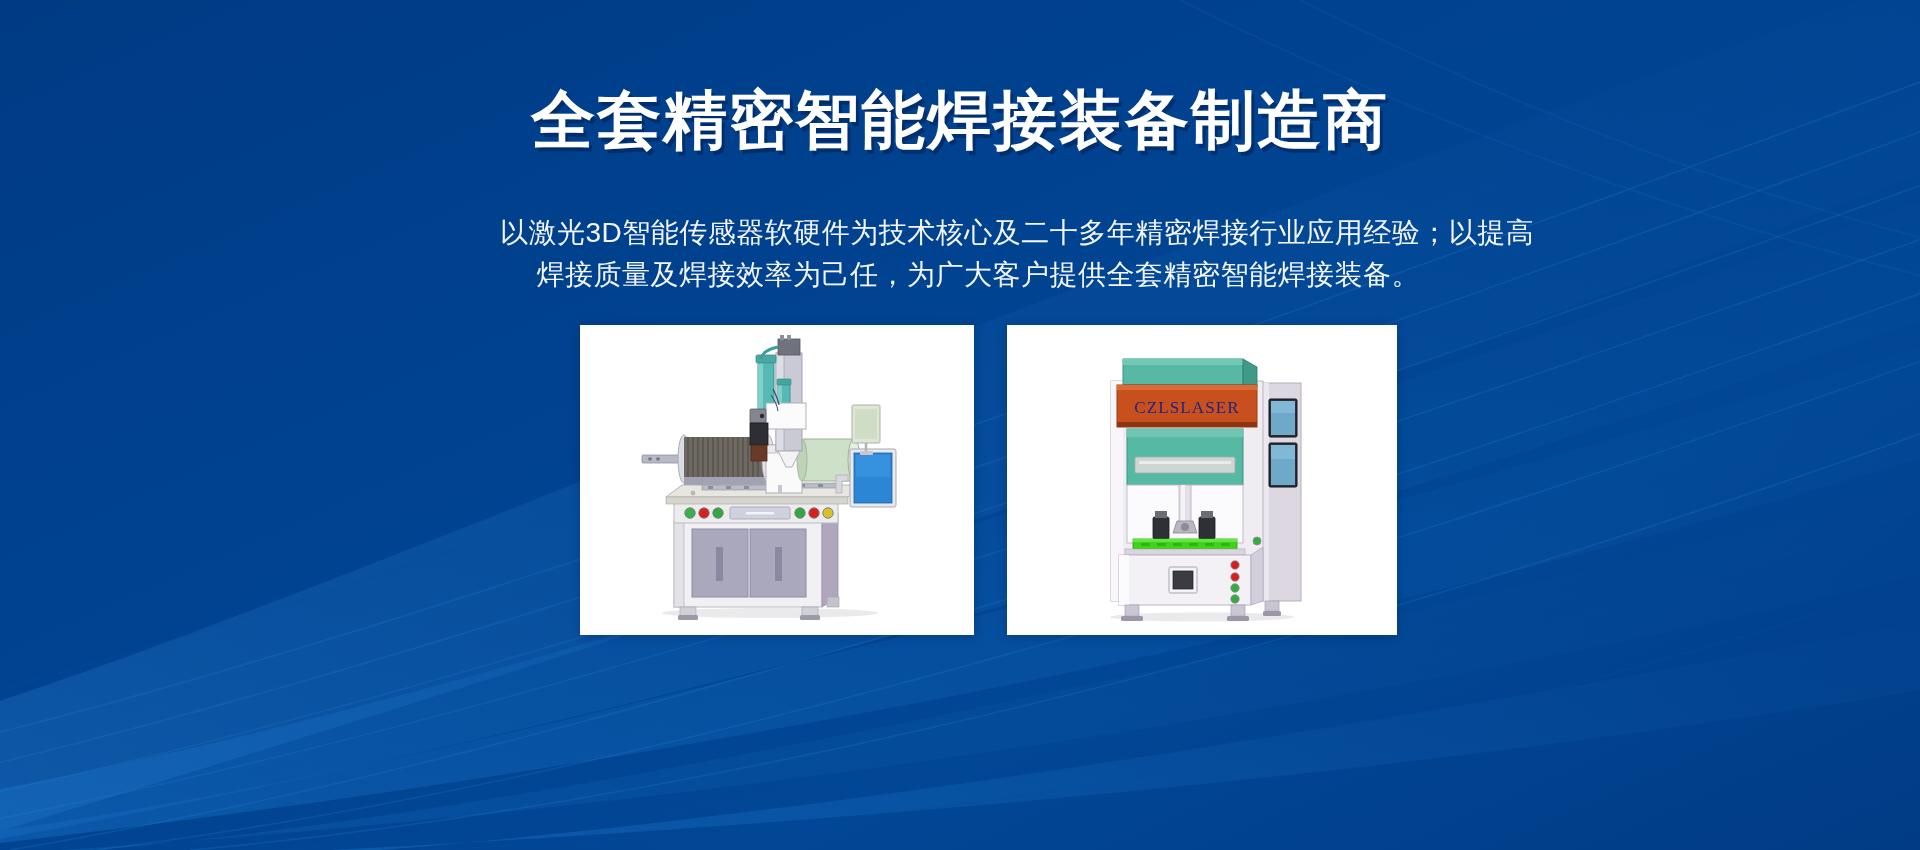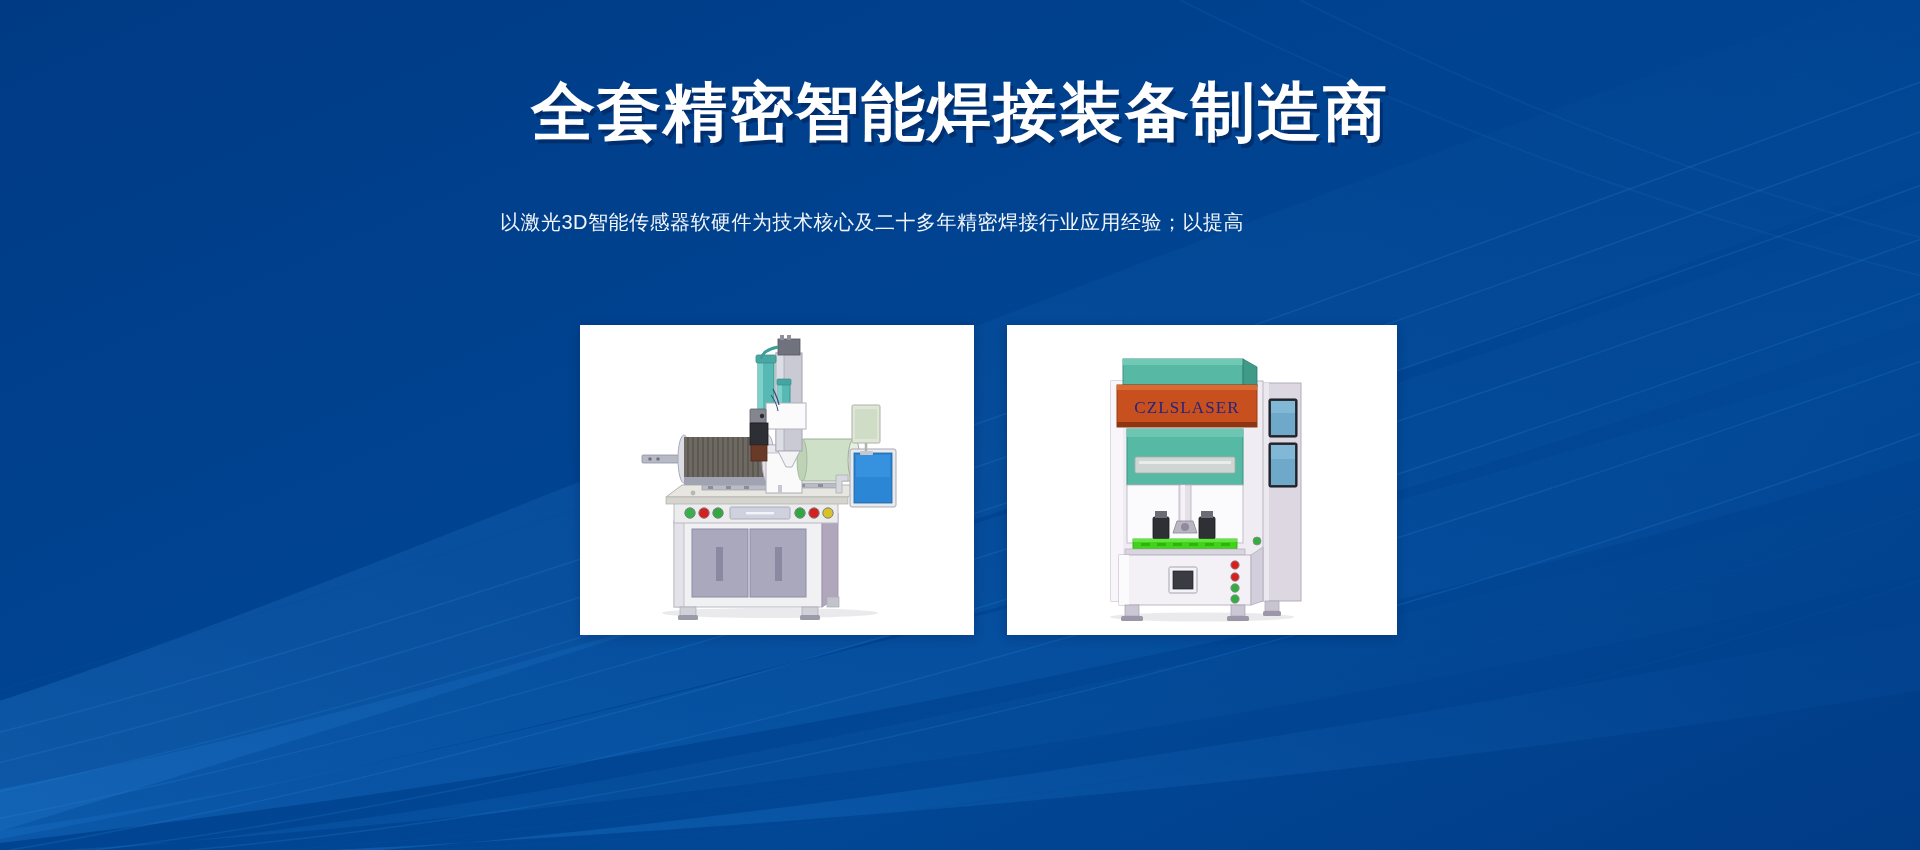--- a/index.html
+++ b/index.html
@@ -16,34 +16,34 @@
 
   
   .bg-svg{position:absolute;inset:0;width:1920px;height:850px;display:block;}
 
   
   .headline-wrap{
     position:absolute;left:0;top:0;width:1920px;
     text-align:center;z-index:5;
   }
   .headline{
-    margin:4px;padding:0;
+    margin:12px;padding:0;
     font-size:64px;line-height:1;font-weight:bold;
     color:#ffffff;letter-spacing:2px;
     text-shadow:3px 4px 0 rgba(0,25,70,.45);
     padding-top:76px;
     white-space:nowrap;
   }
   .subhead{
     margin:9px auto;padding-top:48px;
     width:920px;
-    font-size:20px;line-height:42px;
+    font-size:28px;line-height:42px;
     color:#f2f6fb;font-weight:400;
     letter-spacing:.5px;
-    text-align:left;
+    text-align:right;
   }
   .subhead .sl{display:block;white-space:nowrap;}
 
   
   .cards{
     position:absolute;left:0;top:325px;width:1920px;height:312px;
     display:flex;justify-content:center;align-items:flex-start;
     gap:33px;z-index:5;padding-left:28px;
   }
   .card{
@@ -113,20 +113,21 @@
     <g stroke="#2e8ada" stroke-opacity=".10" fill="none" stroke-width="2">
       <path d="M 1180 0 C 1420 120 1680 220 1980 290"></path>
       <path d="M 1300 0 C 1520 110 1740 196 1980 252"></path>
     </g>
   </svg>
 
   <div class="headline-wrap">
     <h1 class="headline">全套精密智能焊接装备制造商</h1>
     <div class="subhead">
       <span class="sl">以激光3D智能传感器软硬件为技术核心及二十多年精密焊接行业应用经验；以提高</span>
+      <span class="sl">焊接质量及焊接效率为己任，为广大客户提供全套精密智能焊接装备。</span>
     </div>
   </div>
 
   <div class="cards">
 
     <div class="card c1">
       <svg viewBox="0 0 394 310" preserveAspectRatio="xMidYMid meet">
         <rect x="0" y="0" width="394" height="310" fill="#ffffff"></rect>
 
         <ellipse cx="190" cy="288" rx="108" ry="5" fill="#d8d8dc" opacity=".55"></ellipse>

